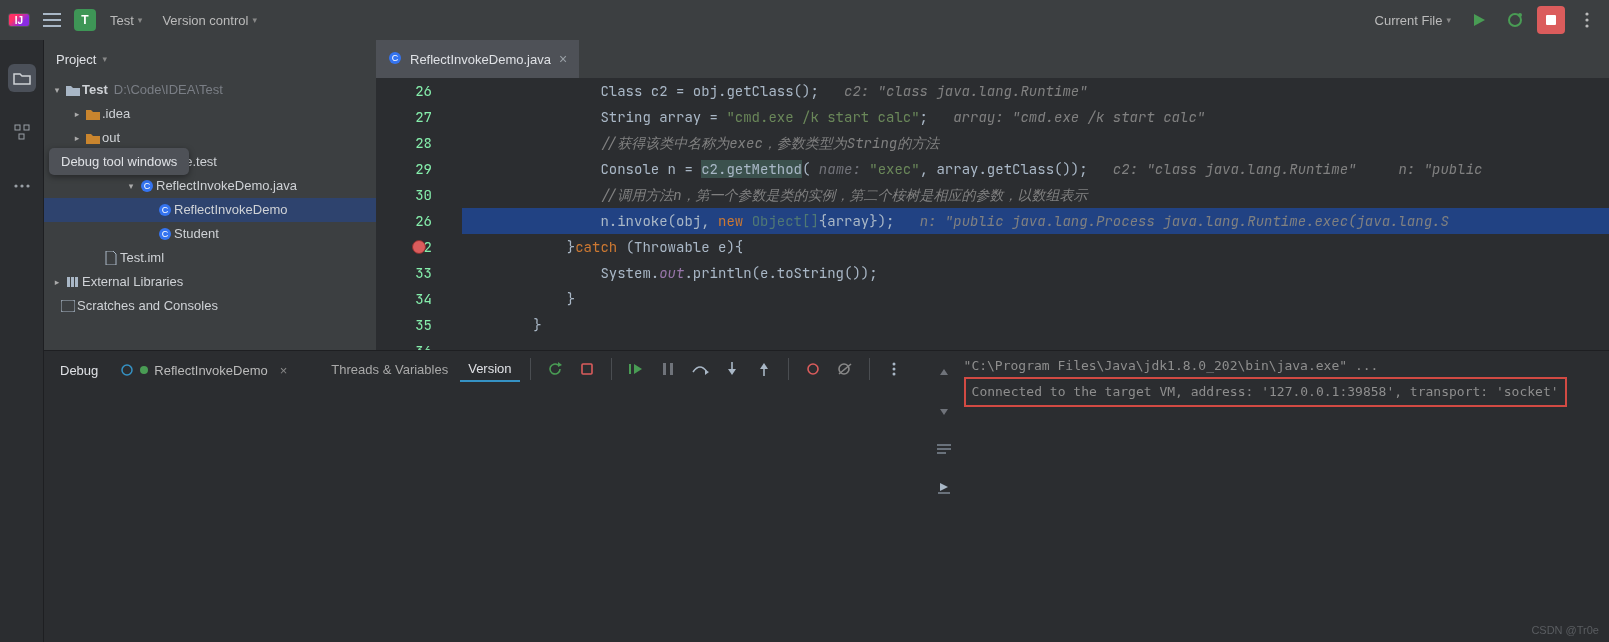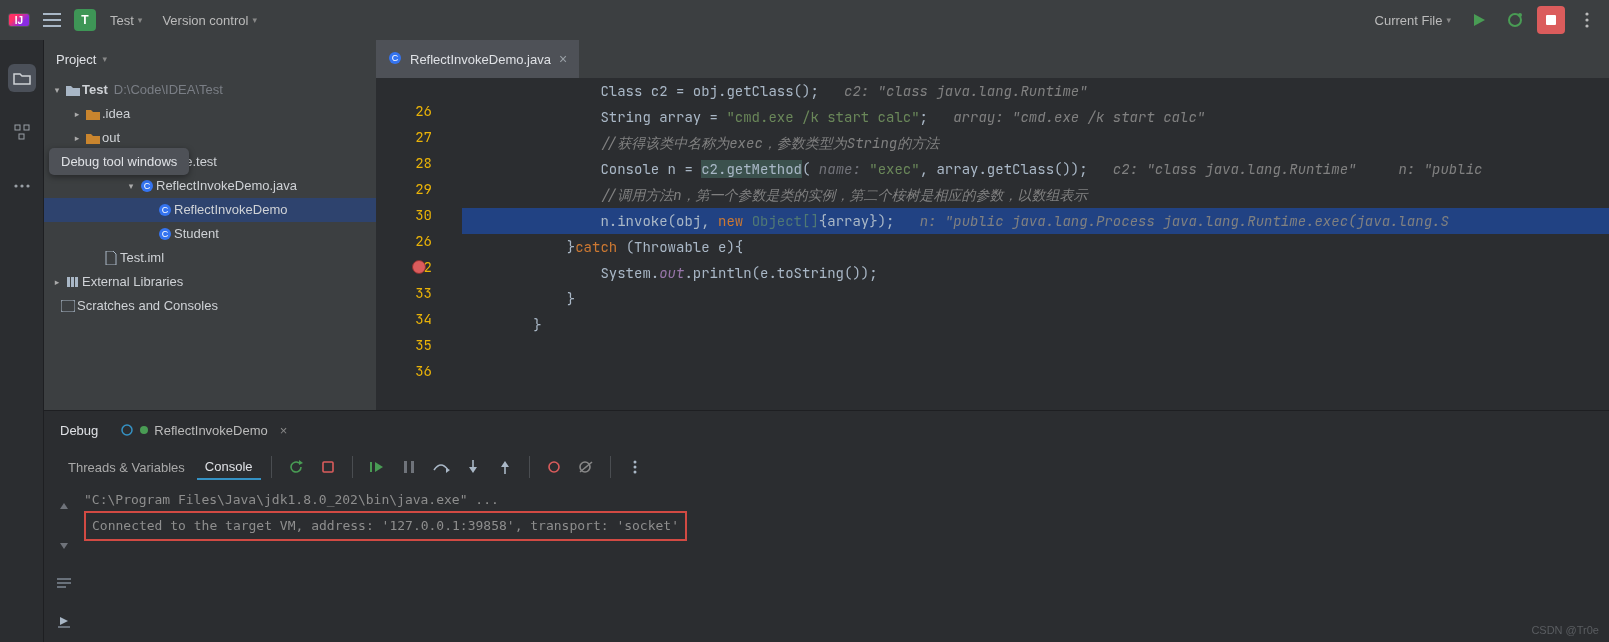--- a/index.html
+++ b/index.html
@@ -155,25 +155,24 @@
 .code-scroll {
   flex: 1;
   display: flex;
   font-family: "JetBrains Mono", Consolas, monospace;
   font-size: 14px;
   overflow: hidden;
 }
 .gutter {
   width: 86px;
   text-align: right;
-  color: #eab308;
+  color: #86efac;
   padding-right: 30px;
   background: #2b2d30;
   position: relative;
-  margin-top: 20px;
 }
 .gutter .ln { height: 26px; line-height: 26px; }
 .bp-mark {
   position: absolute;
   right: 6px;
   width: 14px; height: 14px;
   border-radius: 50%;
   background: #db5c5c;
   border: 1px solid #8a2f2f;
   transform: translateY(6px);
@@ -190,23 +189,23 @@
 .tok-kw { color: #cc7832; }
 .tok-str { color: #6a8759; }
 .tok-cmt { color: #808080; font-style: italic; }
 .tok-param { color: #72737a; font-style: italic; }
 .tok-field { color: #9876aa; font-style: italic; }
 .tok-warn { background: #52503a; }
 .tok-callhl { background: #3b514d; }
 .debug-panel {
   background: #2b2d30;
   border-top: 1px solid #1e1f22;
-  height: 232px;
-  display: flex;
-  flex-direction: column;
+  height: 292px;
+  display: flex;
+  flex-direction: row;
 }
 .dbg-tabs {
   height: 38px;
   display: flex;
   align-items: center;
   gap: 18px;
   padding: 0 16px;
   color: #bbbbbb;
 }
 .dbg-tab { display: flex; align-items: center; gap: 6px; padding: 4px 4px; cursor: pointer; }
@@ -490,21 +489,21 @@
           <svg width="14" height="14" viewBox="0 0 14 14">
               <circle cx="7" cy="7" r="5" fill="none" stroke="#3592c4" stroke-width="1.5"></circle>
             </svg>
           <span class="rundot"></span>
           <span>ReflectInvokeDemo</span>
           <span style="color:#888;margin-left:6px;cursor:pointer">×</span>
         </div>
       </div>
       <div class="dbg-toolbar">
         <div class="dbg-subtab">Threads &amp; Variables</div>
-        <div class="dbg-subtab active">Console</div>
+        <div class="dbg-subtab active">Version</div>
         <div class="vsep"></div>
         <div class="icon-btn">
             <svg width="16" height="16" viewBox="0 0 16 16">
               <path d="M13 8a5 5 0 1 1-2-4" fill="none" stroke="#499c54" stroke-width="1.6"></path>
               <polygon points="11,1 15,4 11,6" fill="#499c54"></polygon>
             </svg>
           </div>
         <div class="icon-btn">
             <svg width="14" height="14" viewBox="0 0 14 14">
               <rect x="2" y="2" width="10" height="10" rx="1" fill="none" stroke="#db5c5c" stroke-width="1.6"></rect>

